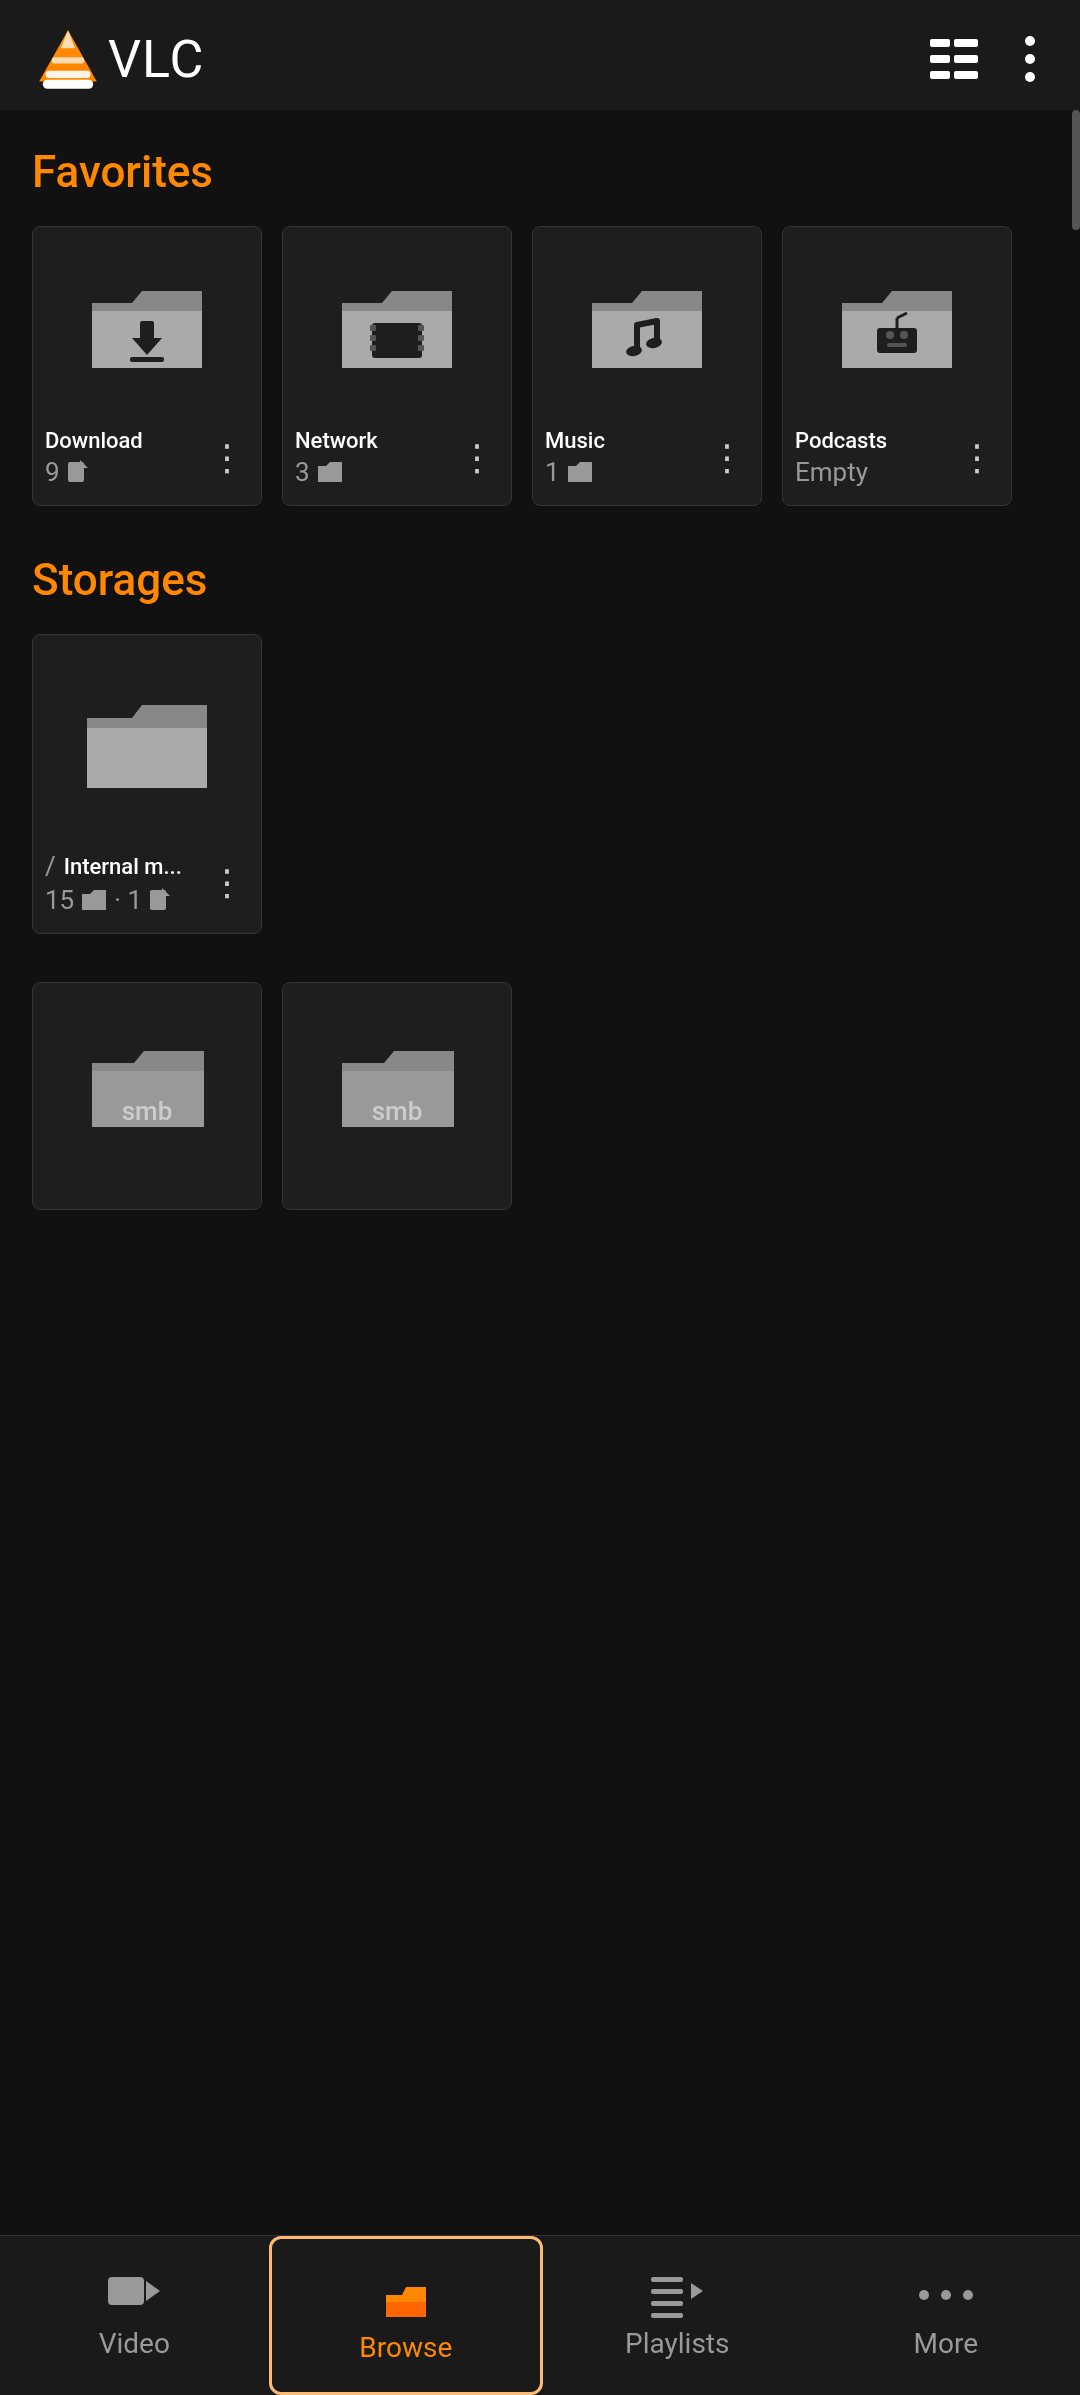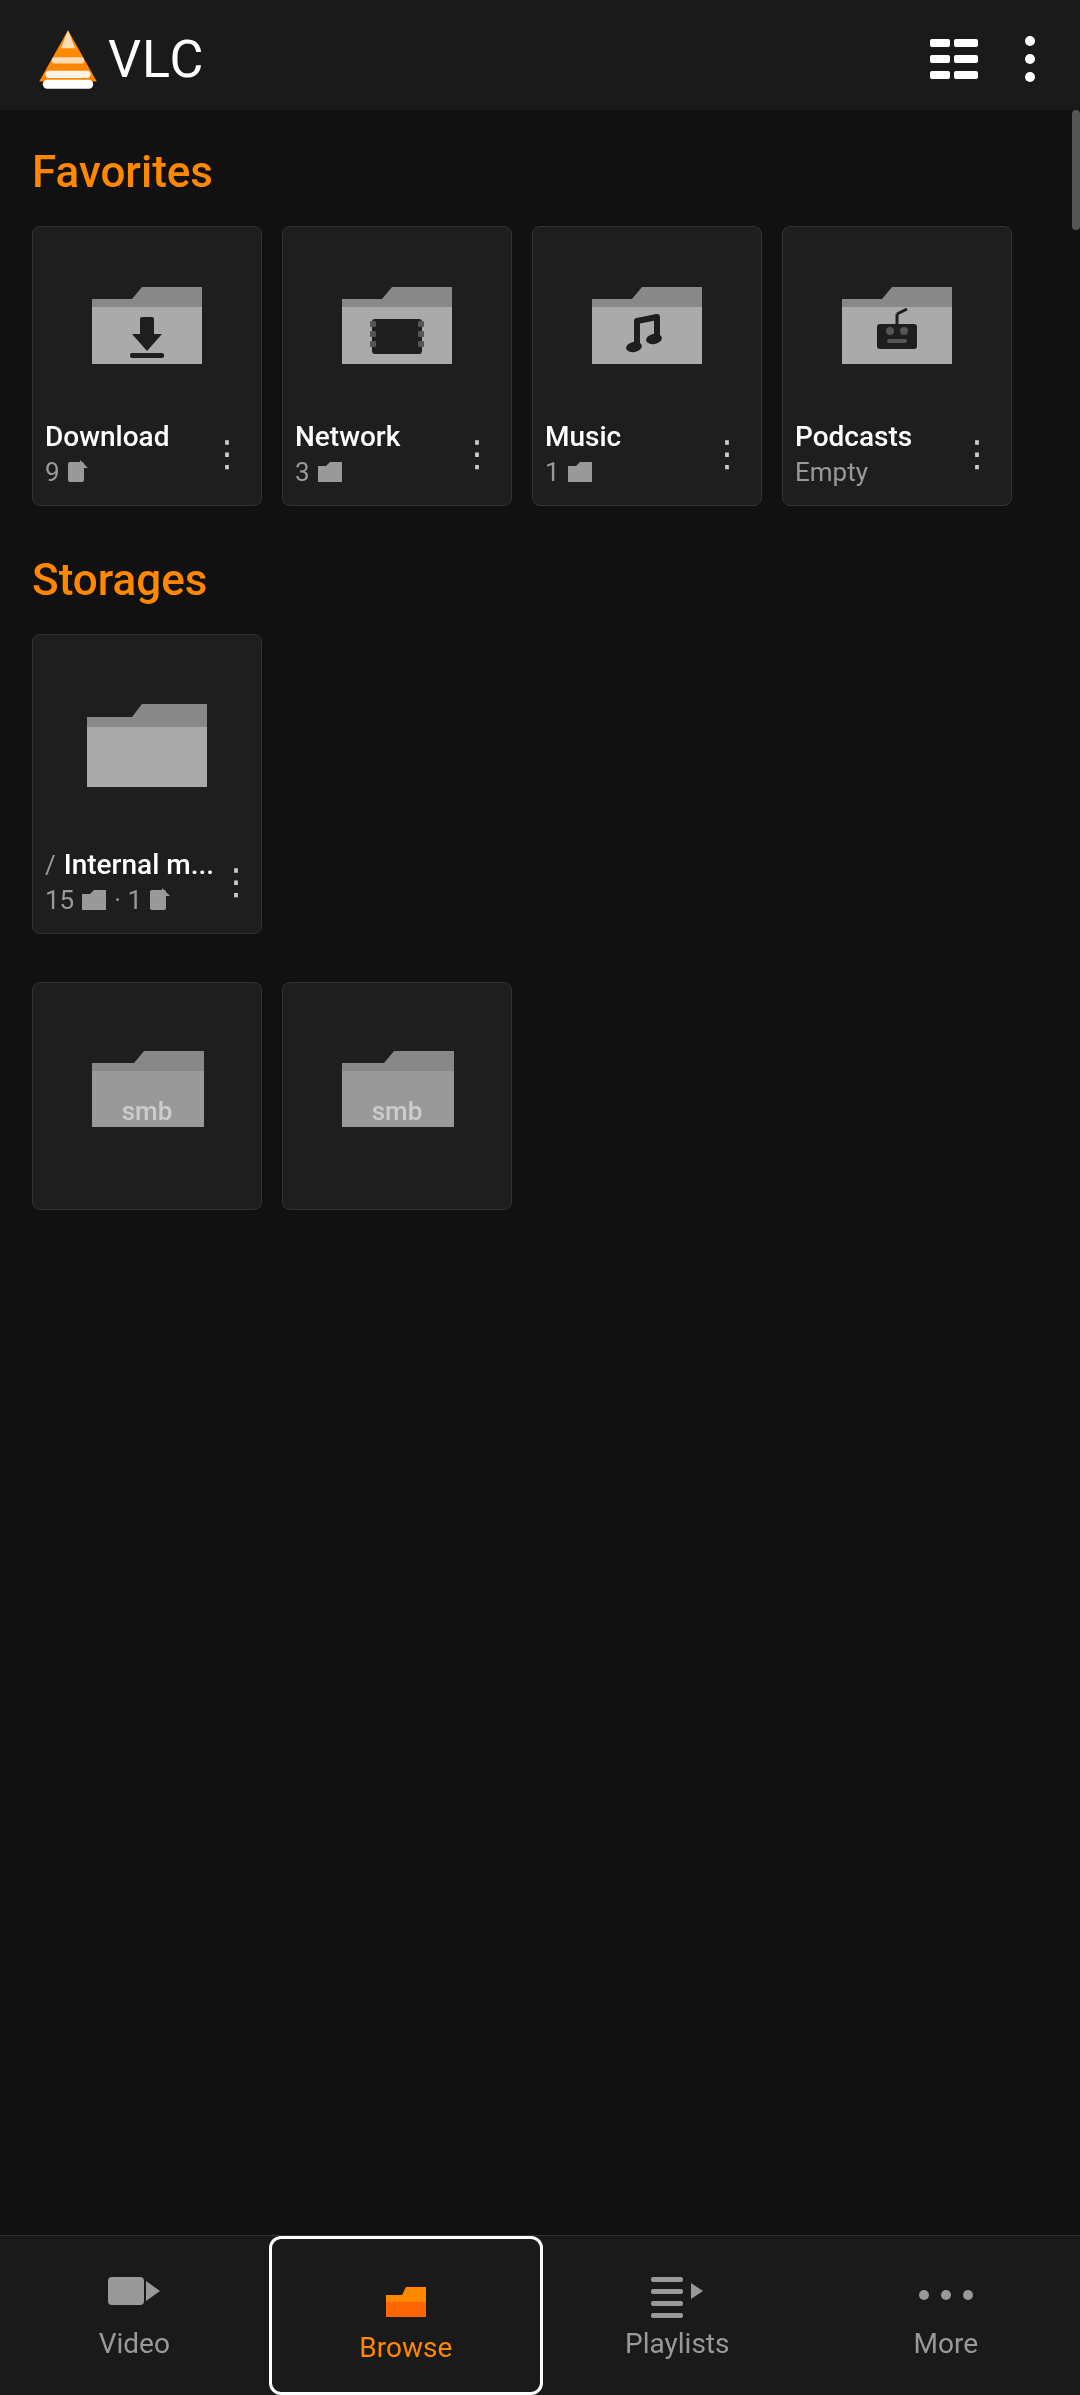--- a/index.html
+++ b/index.html
@@ -112,21 +112,21 @@
       justify-content: space-between;
     }
 
     .card-text {
       display: flex;
       flex-direction: column;
       gap: 4px;
     }
 
     .card-name {
-      font-size: 28px;
+      font-size: 22px;
       font-weight: 500;
       color: #ffffff;
       white-space: nowrap;
     }
 
     .card-meta {
       font-size: 26px;
       color: #999999;
       display: flex;
       align-items: center;
@@ -174,21 +174,21 @@
       display: flex;
       flex-direction: column;
       align-items: center;
       justify-content: center;
       height: 100%;
       cursor: pointer;
       gap: 8px;
     }
 
     .nav-item.active {
-      border: 3px solid #ffffff;
+      border: 3px solid #fdba74;
       border-radius: 12px;
     }
 
     .nav-label {
       font-size: 28px;
       color: #999999;
       text-align: center;
     }
 
     .nav-item.active .nav-label {

